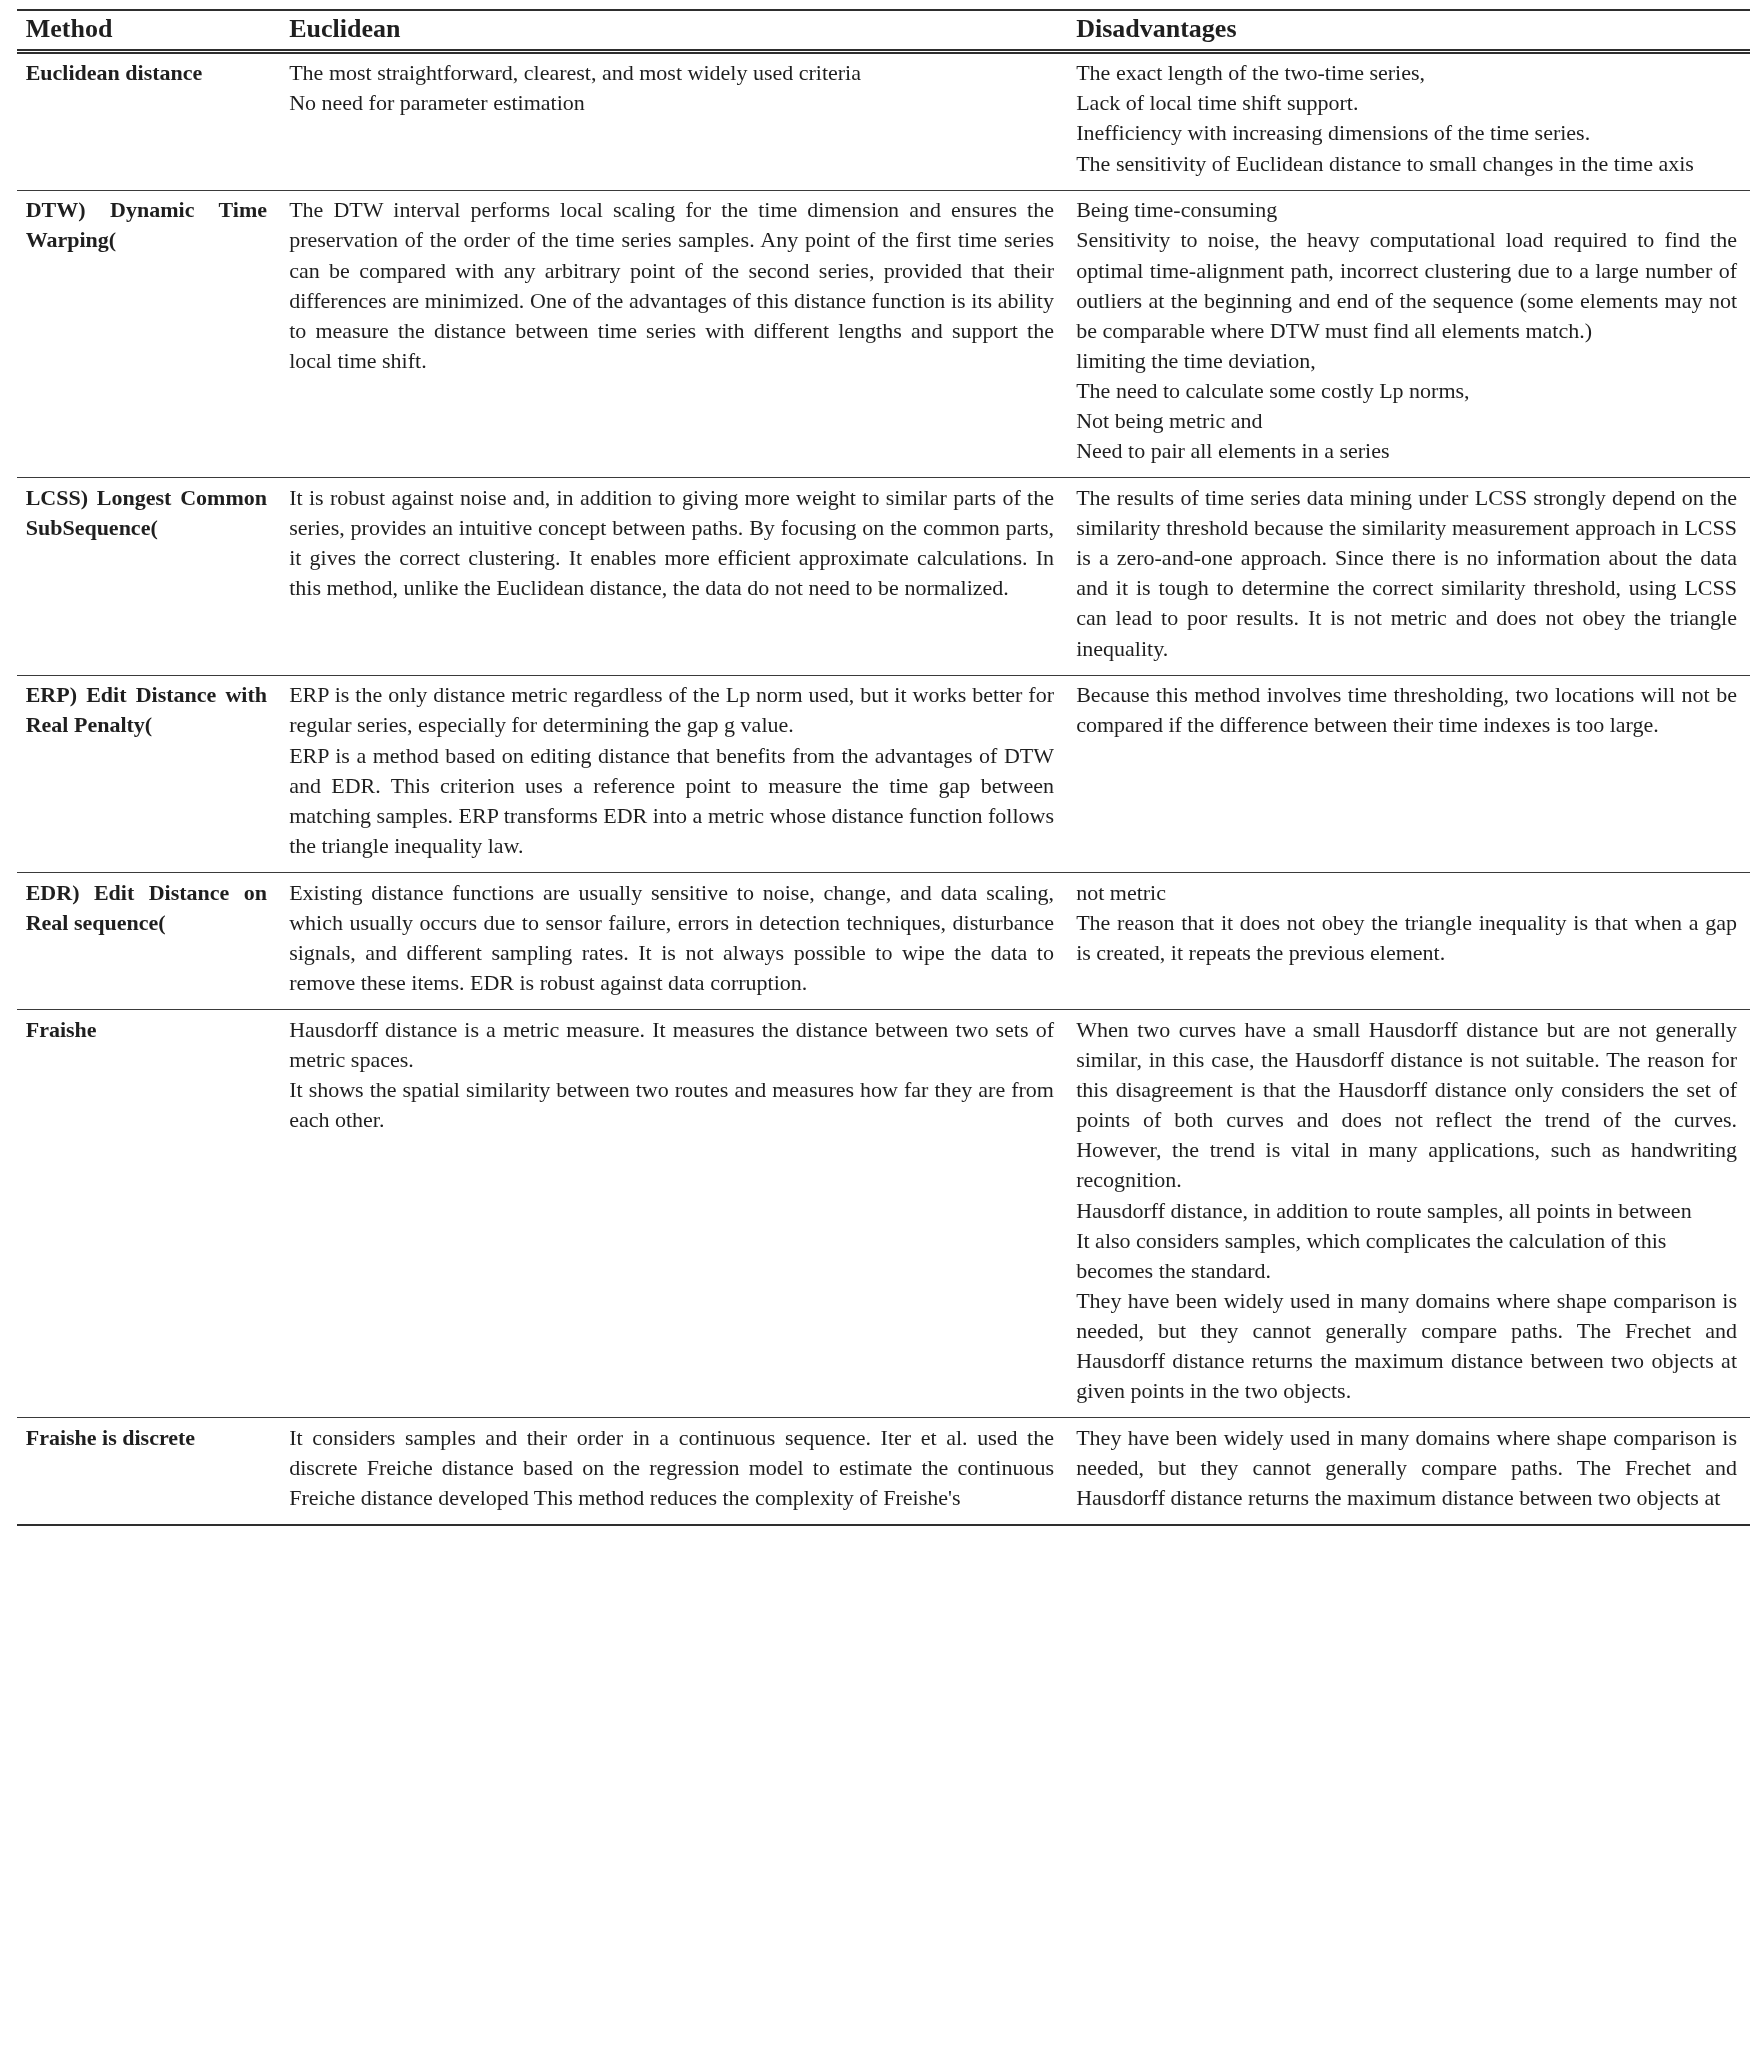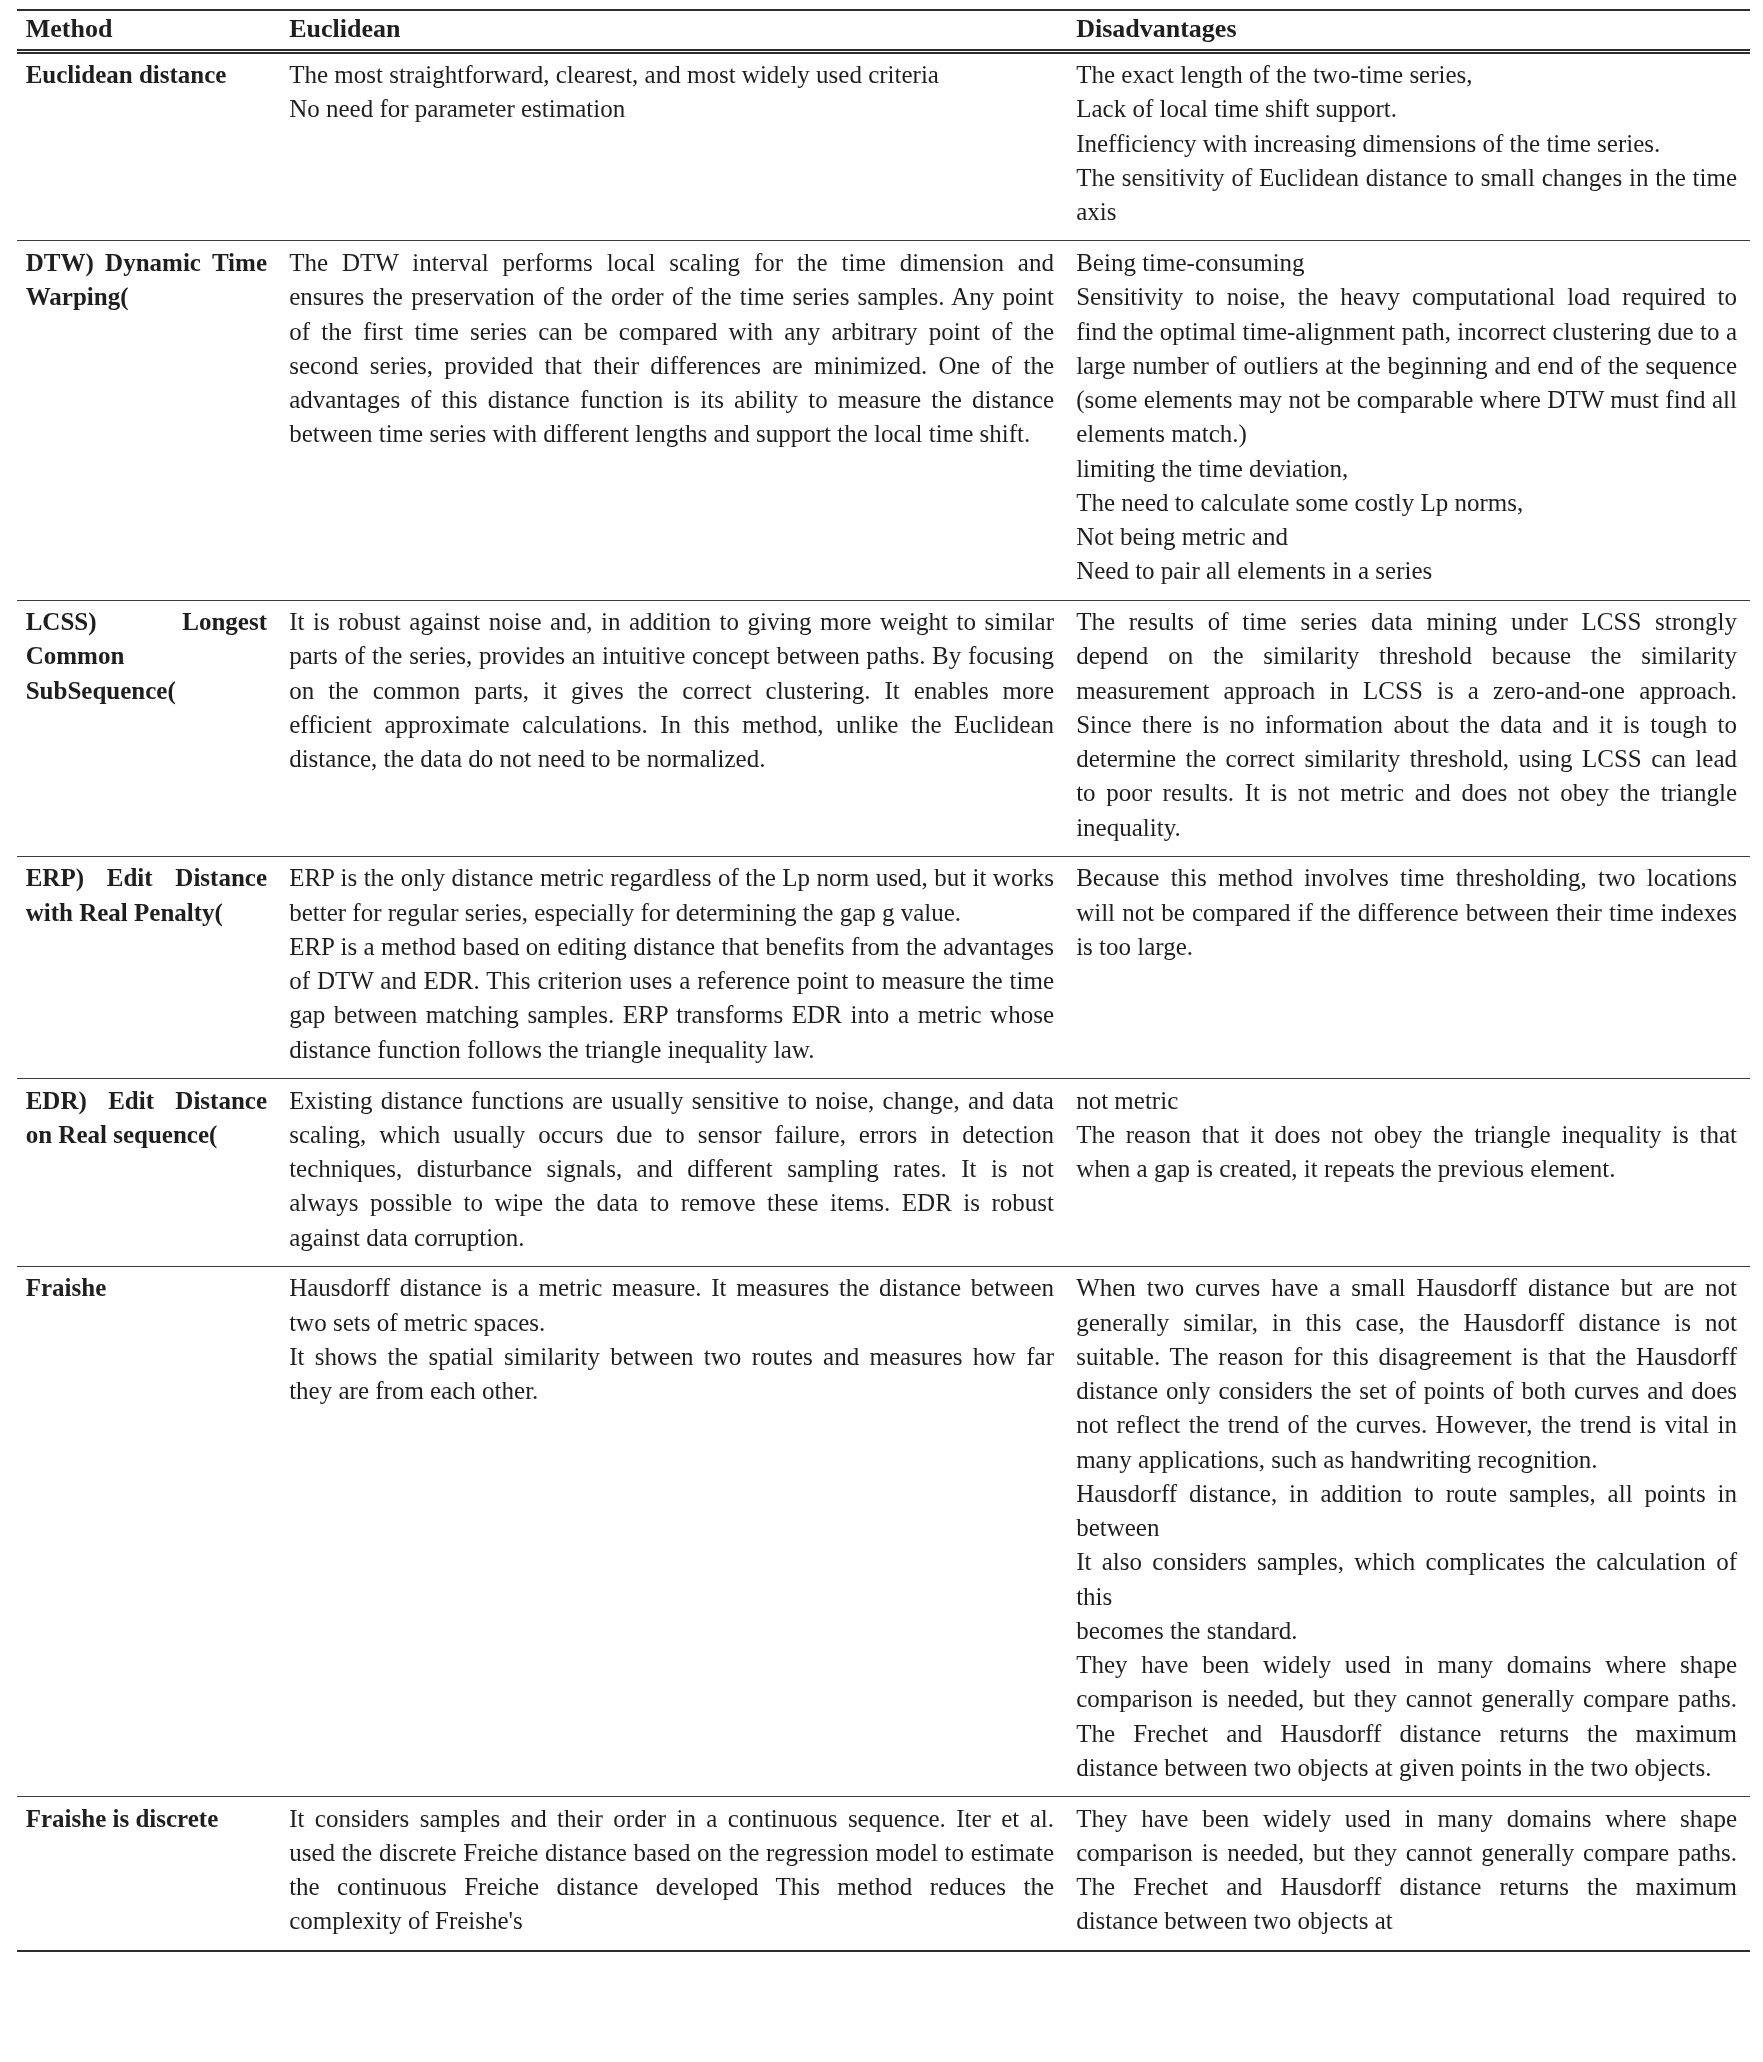--- a/index.html
+++ b/index.html
@@ -24,21 +24,21 @@
   table.method-table thead th {
     text-align: left;
     font-size: 26px;
     font-weight: bold;
     padding: 2.8px 9.2px 4.6px 9.2px;
     border-bottom: 5.5px double #2e2e2e;
     vertical-align: bottom;
   }
   table.method-table tbody td {
     vertical-align: top;
-    font-size: 25px;
+    font-size: 22px;
     line-height: 1.37;
     padding: 4.6px 13px 11px 9.2px;
     border-top: 1.8px solid #3a3a3a;
   }
   table.method-table tbody tr:first-child td {
     border-top: none;
   }
   th.col-method, td.col-method { width: 15.2%; }
   th.col-adv,    td.col-adv    { width: 45.4%; }
   th.col-dis,    td.col-dis    { width: 39.4%; }

